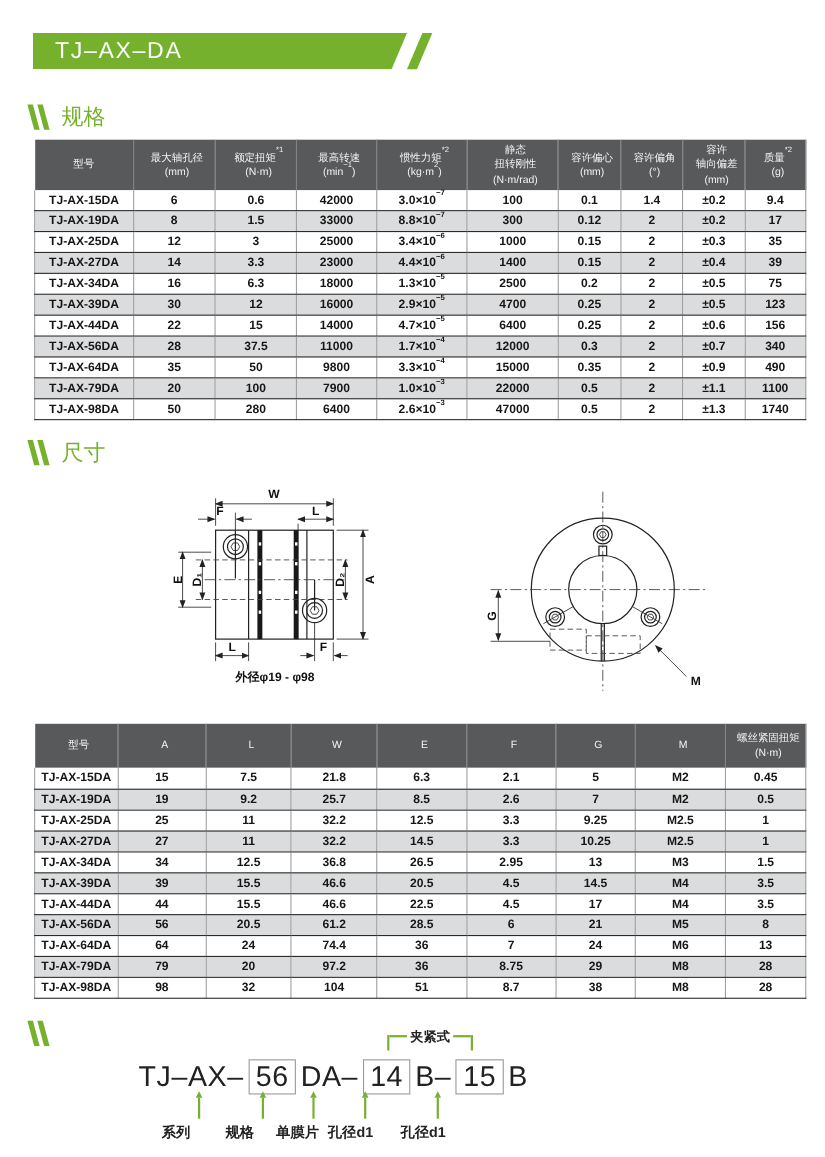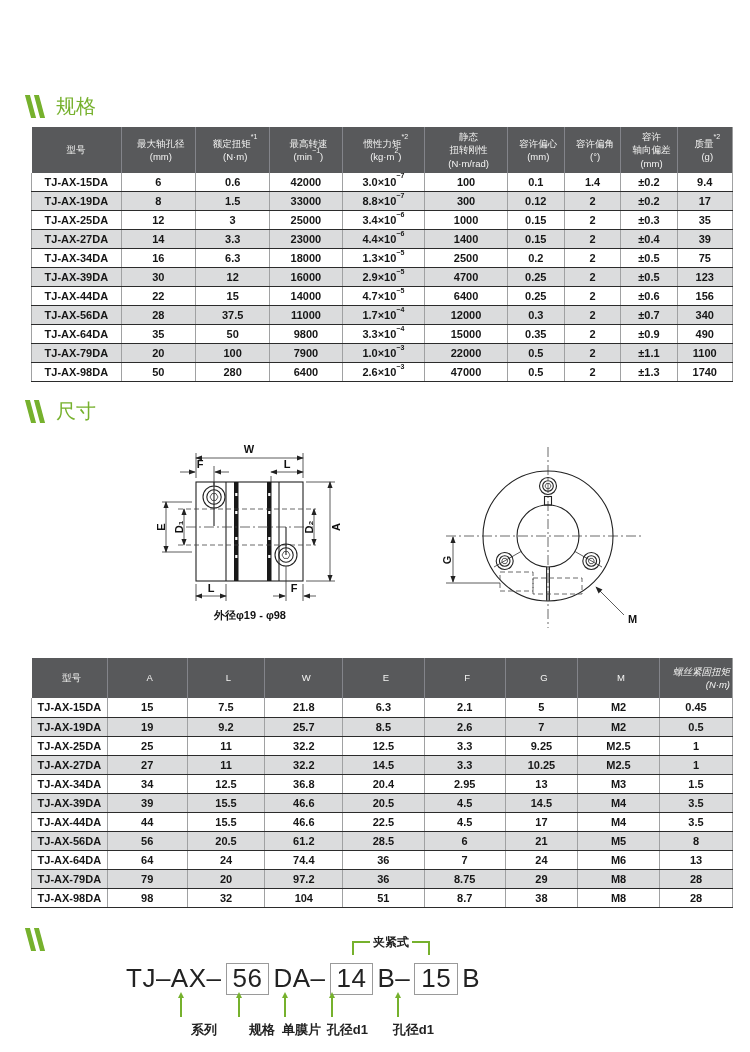--- a/index.html
+++ b/index.html
@@ -28,21 +28,21 @@
   table.t td{font-size:11px;font-weight:700;color:#161616;text-align:center;height:19px;
     padding:0 2px;border-bottom:1px solid #2b2b2b;border-left:1px solid #a0a1a2;border-right:1px solid #a0a1a2;
     box-sizing:border-box;}
   table.t tbody tr:nth-child(even){background:#dbdcdd;}
   table.t tbody tr:nth-child(odd){background:#ffffff;}
   .spec-table{top:127px;}
   .spec-table th{height:45px;}
   .spec-table th:first-child{text-align:center;padding-left:2px;}
   .dim-table{top:658px;}
   .dim-table th{height:40px;text-align:center;padding-left:2px;}
-  .dim-table th:last-child{text-align:right;padding-left:7px;font-style:italic;}
+  .dim-table th:last-child{text-align:center;padding-left:7px;}
   sup{font-size:7px;position:relative;top:-3px;line-height:0;}
 
   
   .drawings{position:absolute;left:0;top:425px;width:750px;height:230px;}
   .svg-side{position:absolute;left:128px;top:0;}
   .svg-front{position:absolute;left:436px;top:8px;}
   .drw{stroke:#222;stroke-width:1.1;fill:none;}
   .thin{stroke:#333;stroke-width:0.8;fill:none;}
   .dash{stroke:#444;stroke-width:0.8;fill:none;stroke-dasharray:5 3;}
   .cline{stroke:#444;stroke-width:0.8;fill:none;stroke-dasharray:10 3 2 3;}
@@ -54,27 +54,31 @@
   .model-row{position:absolute;left:126px;top:38px;display:flex;align-items:center;gap:4px;
     font-size:26px;font-weight:500;color:#222;letter-spacing:0.5px;white-space:nowrap;}
   .model-row .box{border:1.5px solid #9a9a9a;padding:0 6px;line-height:1.15;display:inline-block;}
   .bracket{position:absolute;left:352px;top:16px;width:78px;display:flex;align-items:flex-start;}
   .bracket .bk{width:2px;height:14px;background:#76b12d;}
   .bracket .bs{flex:1;height:2px;background:#76b12d;}
   .bracket .bl{font-size:12px;font-weight:700;color:#222;line-height:1;margin:-5px 3px 16px 3px;white-space:nowrap;}
   .oarrow{position:absolute;top:73px;width:2px;height:19px;background:#76b12d;}
   .oarrow::before{content:'';position:absolute;top:-6px;left:-2.5px;border-left:3.5px solid transparent;
     border-right:3.5px solid transparent;border-bottom:6px solid #76b12d;}
-  .olabel{position:absolute;top:96px;width:70px;text-align:right;font-size:13px;font-weight:700;color:#222;}
+  .olabel{position:absolute;top:96px;width:70px;text-align:left;font-size:13px;font-weight:700;color:#222;}
 </style>
 </head>
 <body>
 
 <div class="page">
 
+  <div class="banner">
+    <div class="banner-main">TJ–AX–DA</div>
+    <div class="banner-stripe"></div>
+  </div>
 
   <div class="sec" style="left:28px;top:93px;">
     <span class="slashes">
         <i></i>
         <i></i>
       </span>
     <span>规格</span>
   </div>
 
   <table class="t spec-table">
@@ -439,21 +443,21 @@
           <td>3.3</td>
           <td>10.25</td>
           <td>M2.5</td>
           <td>1</td>
         </tr>
         <tr>
           <td>TJ-AX-34DA</td>
           <td>34</td>
           <td>12.5</td>
           <td>36.8</td>
-          <td>20.4</td>
+          <td>26.5</td>
           <td>2.95</td>
           <td>13</td>
           <td>M3</td>
           <td>1.5</td>
         </tr>
         <tr>
           <td>TJ-AX-39DA</td>
           <td>39</td>
           <td>15.5</td>
           <td>46.6</td>

